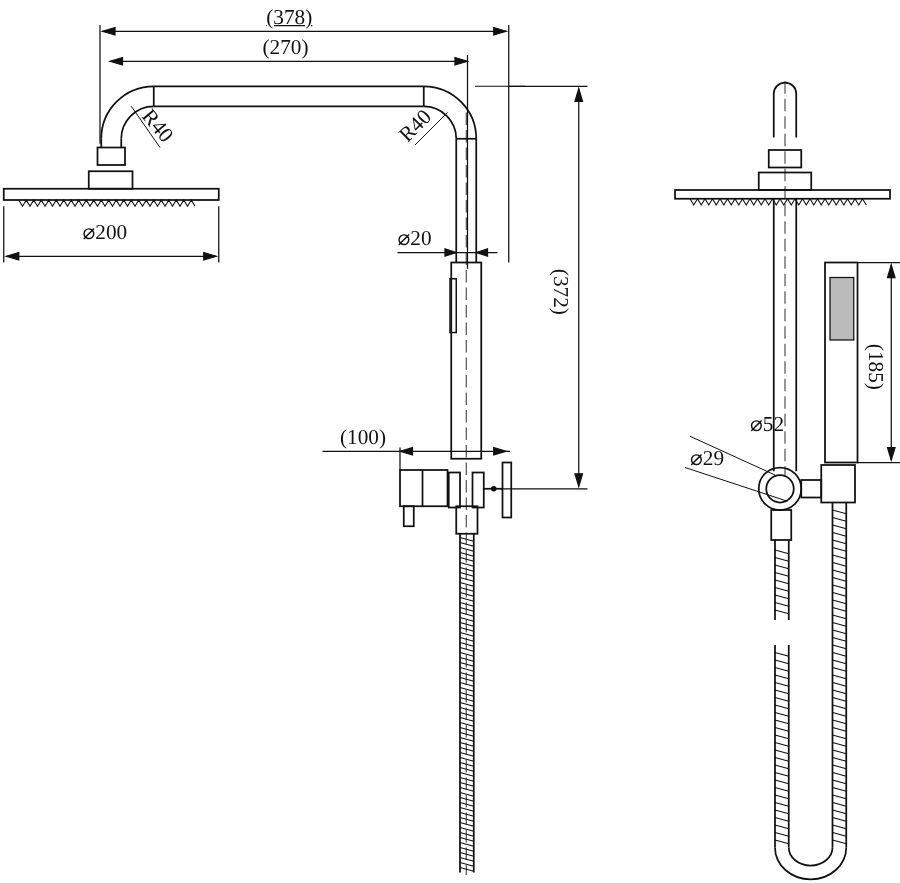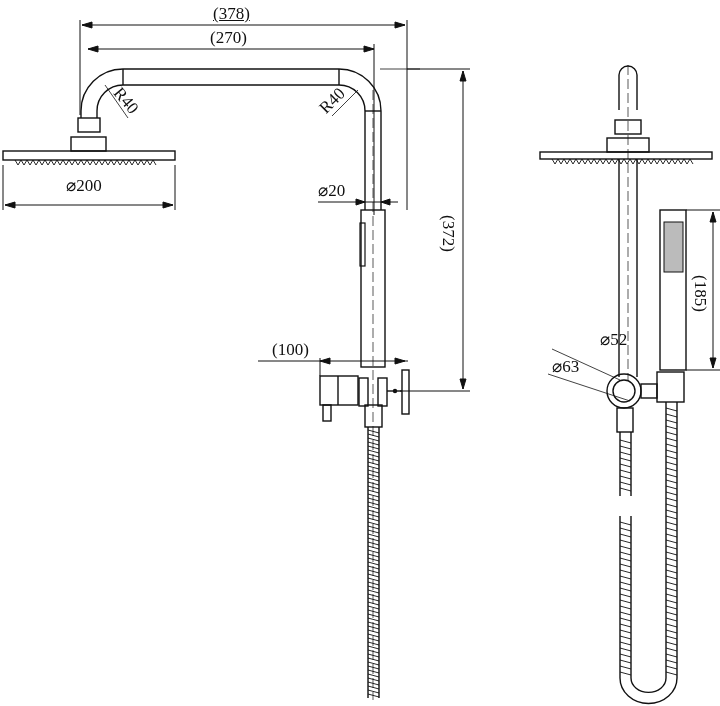--- a/index.html
+++ b/index.html
@@ -144,13 +144,13 @@
 <div class="dim" style="left:213px;top:5px;text-decoration:underline;">(378)</div>
 <div class="dim" style="left:210px;top:29px;">(270)</div>
 <div class="dim" style="left:112px;top:92px;transform:rotate(50deg);">R40</div>
 <div class="dim" style="left:318px;top:92px;transform:rotate(-45deg);">R40</div>
 <div class="dim" style="left:66px;top:177px;">⌀200</div>
 <div class="dim" style="left:318px;top:182px;">⌀20</div>
 <div class="dim vert" style="left:430px;top:225px;">(372)</div>
 <div class="dim" style="left:272px;top:341px;">(100)</div>
 <div class="dim vert" style="left:682px;top:285px;">(185)</div>
 <div class="dim" style="left:584px;top:331px;margin-left:16px;">⌀52</div>
-<div class="dim" style="left:552px;top:358px;">⌀63</div>
+<div class="dim" style="left:552px;top:358px;">⌀29</div>
 
 </body></html>

